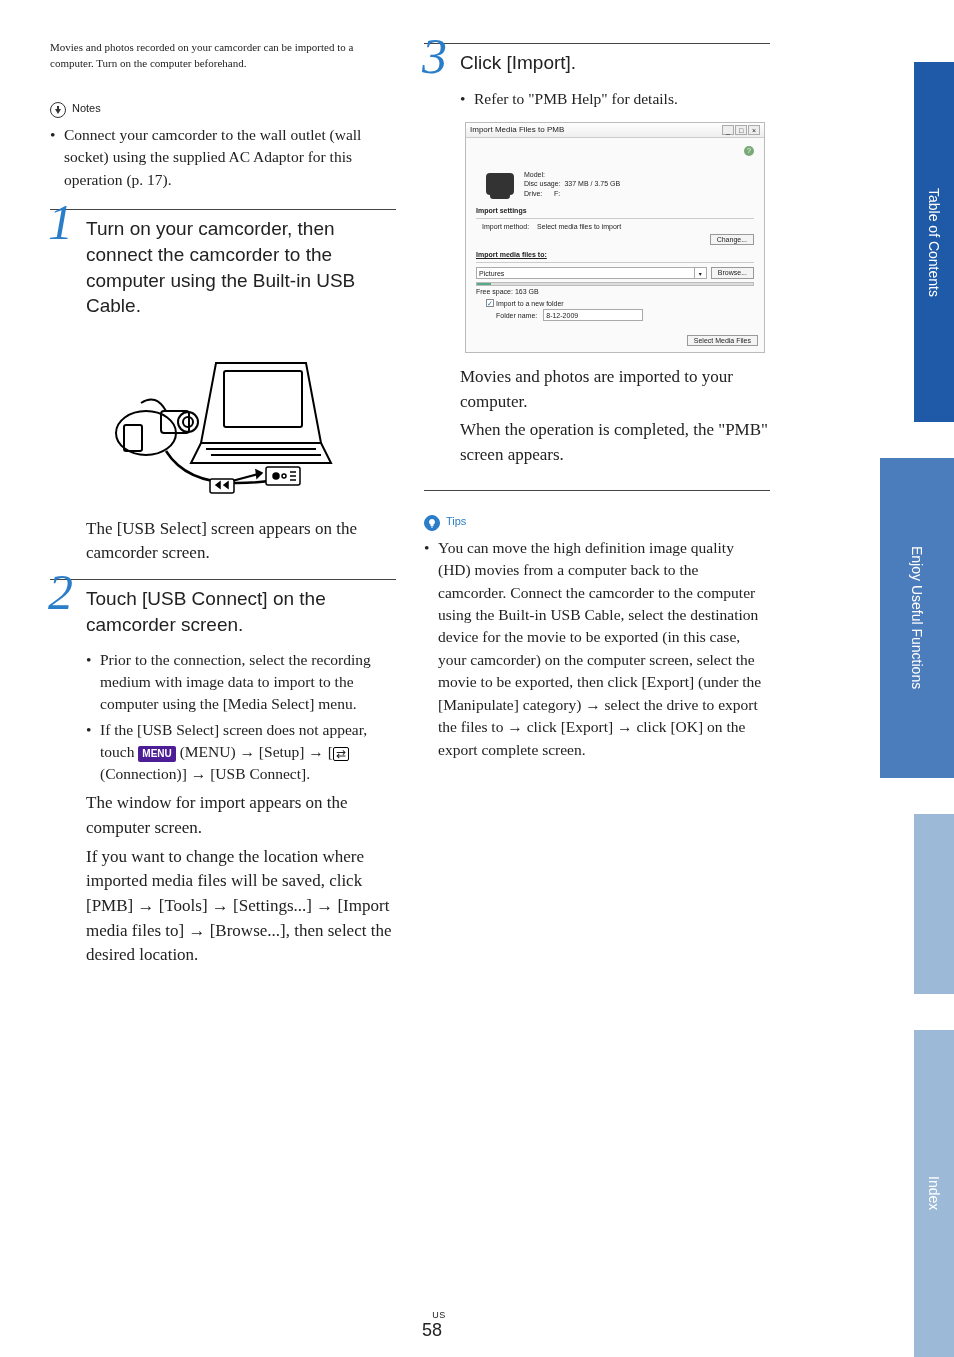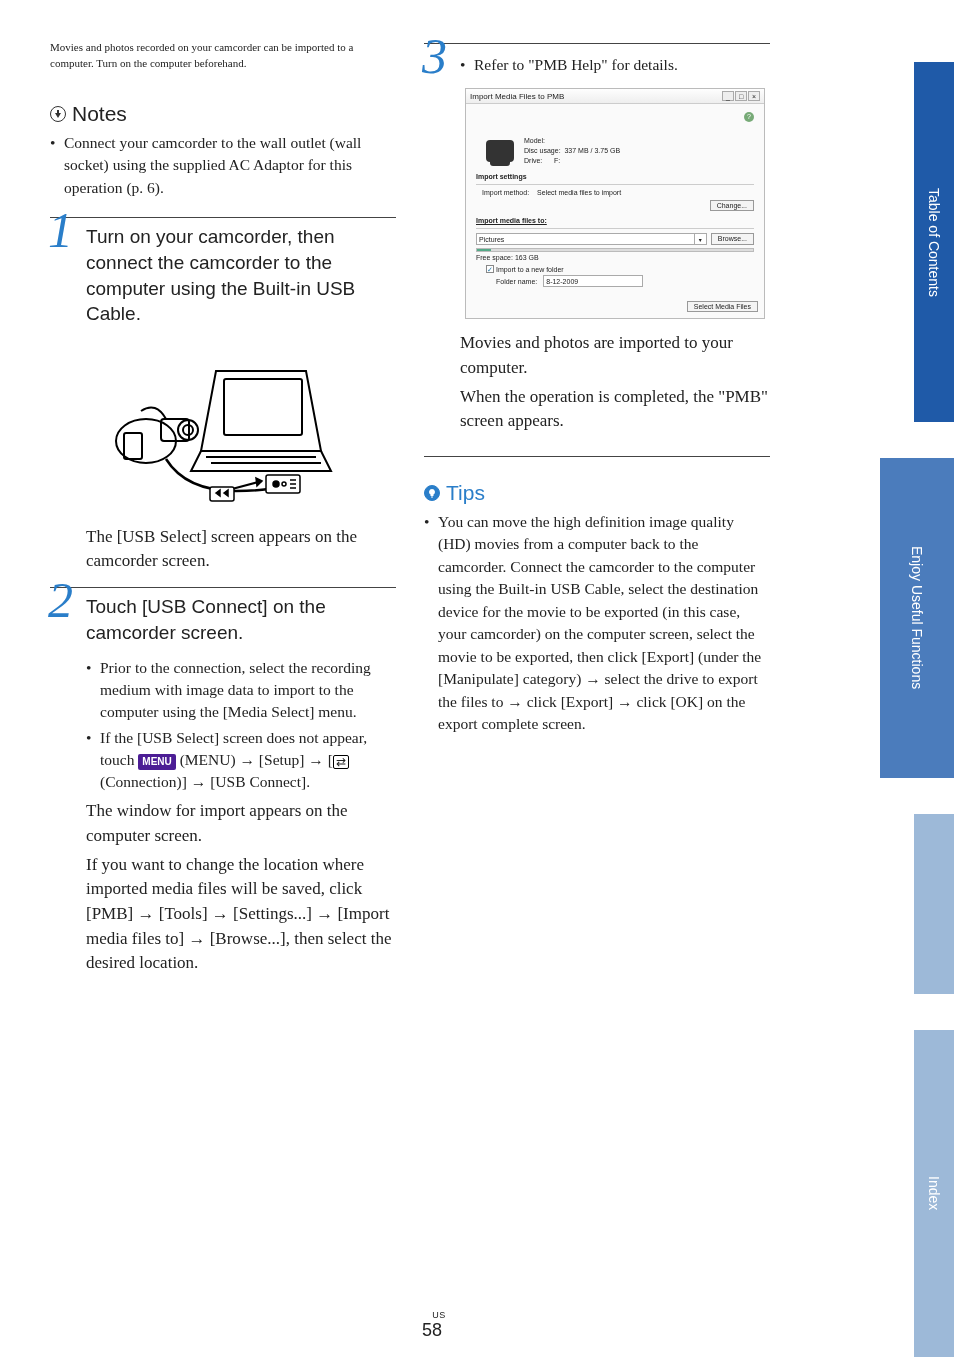--- a/index.html
+++ b/index.html
@@ -32,24 +32,23 @@
     flex: 1;
     min-width: 0;
   }
   .intro {
     font-size: 11px;
     line-height: 1.45;
     margin-bottom: 30px;
   }
   .notes-hdr, .tips-hdr {
     display: flex;
-    align-items: center;
     gap: 6px;
     font-family: 'Segoe UI', Arial, sans-serif;
-    font-size: 21px;
+    font-size: 11px;
     margin-bottom: 6px;
   }
   .notes-icon, .tips-icon {
     width: 16px; height: 16px;
     border-radius: 50%;
     border: 1.5px solid #333;
     display: flex; align-items: center; justify-content: center;
     font-size: 10px; font-weight: bold;
     font-family: Arial, sans-serif;
   }
@@ -236,21 +235,21 @@
 
       <div class="notes-hdr">
         <span class="notes-icon">
           <svg width="10" height="10" viewBox="0 0 10 10">
               <path d="M4 1 L6 1 L6 4 L8 4 L5 9 L2 4 L4 4 Z" fill="#333"></path>
             </svg>
         </span>
         <span>Notes</span>
       </div>
       <ul class="bullets">
-        <li>Connect your camcorder to the wall outlet (wall socket) using the supplied AC Adaptor for this operation (p. 6).</li>
+        <li>Connect your camcorder to the wall outlet (wall socket) using the supplied AC Adaptor for this operation (p. 17).</li>
       </ul>
 
       <div class="step step-first">
         <div class="step-num">1</div>
         <div class="step-title">Turn on your camcorder, then connect the camcorder to the computer using the Built-in USB Cable.</div>
         <div class="illo">
           <svg viewBox="0 0 230 170" width="230" height="170">
             <g fill="none" stroke="#000" stroke-width="2">
               <path d="M110 30 L200 30 L215 110 L95 110 Z"></path>
               <rect x="118" y="38" width="78" height="56" rx="2"></rect>
@@ -301,20 +300,21 @@
           <p>The window for import appears on the computer screen.</p>
           <p>If you want to change the location where imported media files will be saved, click [PMB] →  [Tools] → [Settings...] →  [Import media files to] →  [Browse...], then select the desired location.</p>
         </div>
       </div>
     </div>
 
     <div class="col">
       <div class="col2-top"></div>
       <div class="step step-col2 divider-bottom">
         <div class="step-num">3</div>
+        <div class="step-title">Click [Import].</div>
         <ul class="sub-bullets">
           <li>Refer to "PMB Help" for details.</li>
         </ul>
 
         <div class="dialog-img">
           <div class="dialog-titlebar">
             <span>Import Media Files to PMB</span>
             <span class="win-btns"><span>_</span><span>□</span><span>×</span></span>
           </div>
           <div class="dialog-body">

